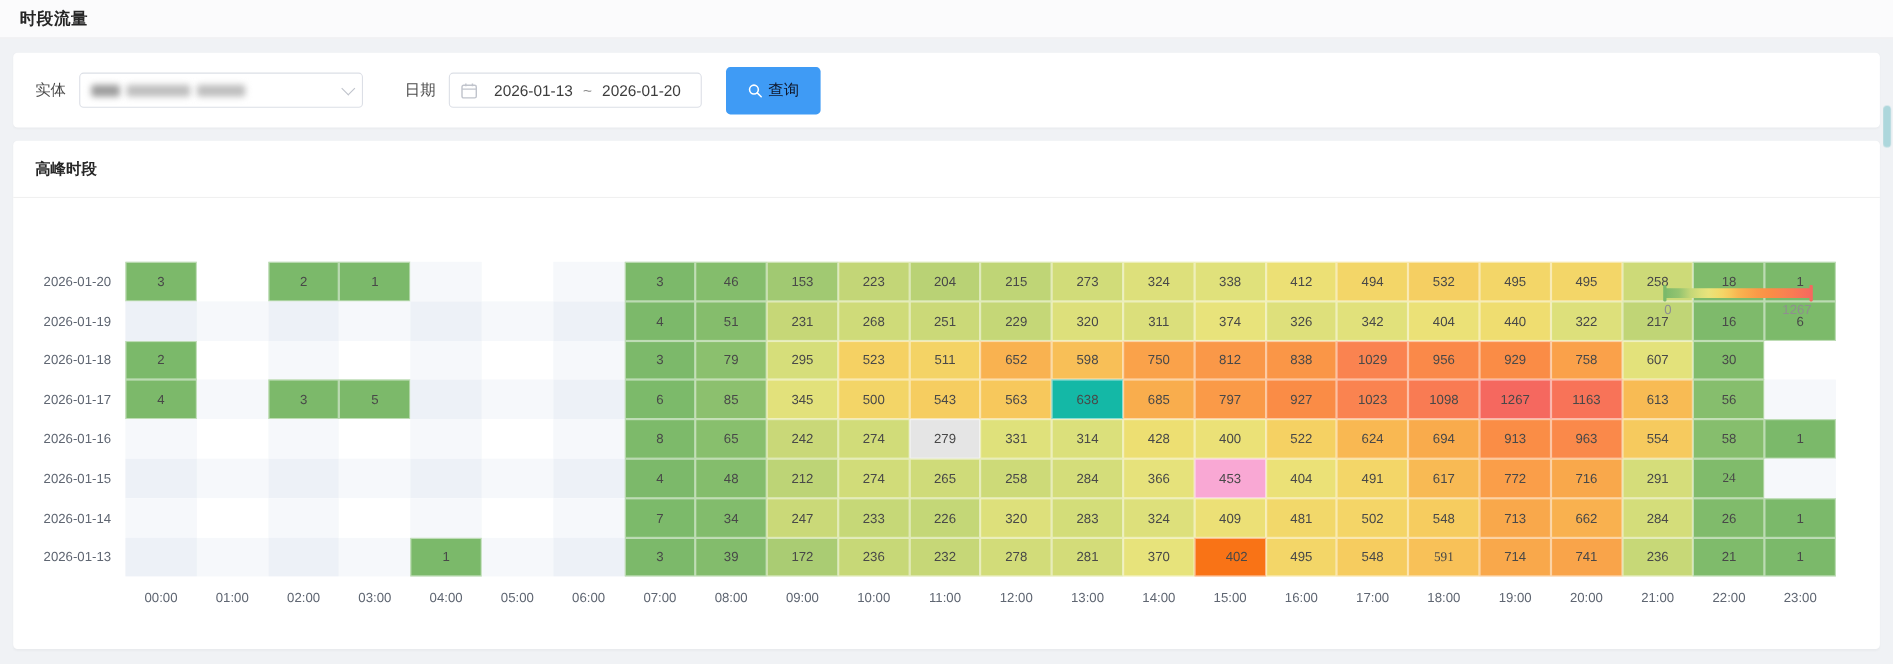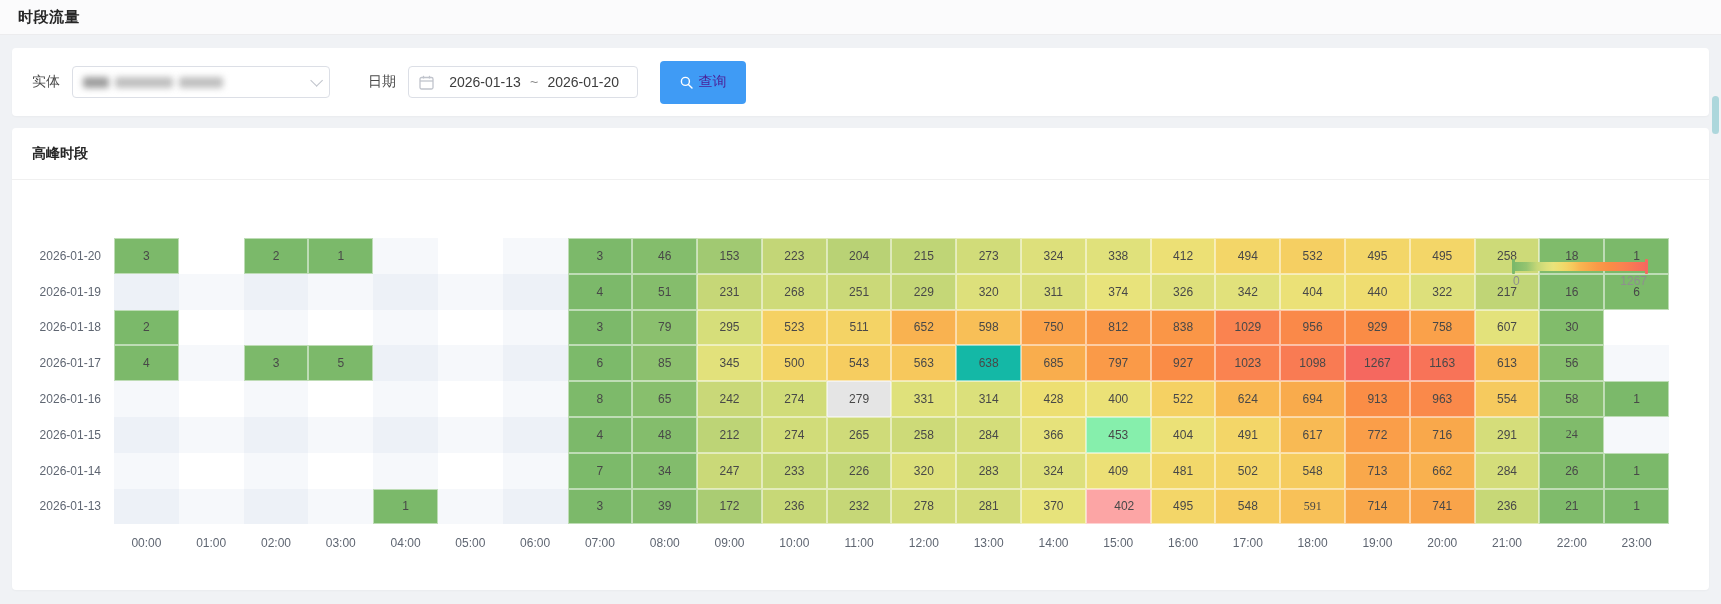--- a/index.html
+++ b/index.html
@@ -26,21 +26,21 @@
   .redacted i:nth-child(3){ width:44px;}
   .chevron { width:9px; height:9px; border-right:1.5px solid #c0c4cc; border-bottom:1.5px solid #c0c4cc;
              transform:rotate(45deg) translateY(-3px); }
   .date-group { display:flex; align-items:center; margin-left:38px; }
   .date-box { width:230px; height:32px; border:1px solid #dcdfe6; border-radius:4px;
               display:flex; align-items:center; padding:0 10px; background:#fff; }
   .date-box svg { margin-right:8px; flex:none; }
   .date-input { border:none; outline:none; font-size:14px; color:#3d3d3d; width:86px; text-align:center;
                 font-family:"Liberation Sans","DejaVu Sans",sans-serif; background:transparent; }
   .tilde { color:#8a8a8a; font-size:14px; padding:0 2px; }
-  .query-btn { margin-left:22px; height:43px; min-width:86px; background:#3f9bf5; color:#4c1d95;
+  .query-btn { margin-left:22px; height:43px; min-width:86px; background:#3f9bf5; color:#0f172a;
                border:none; border-radius:4px; font-size:14px; display:flex; align-items:center;
                justify-content:center; gap:6px; cursor:pointer; padding:0 16px; }
 
   
   .chart-card { margin-top:12px; height:462px; }
   .card-header { height:52px; display:flex; align-items:center; padding:0 20px;
                  border-bottom:1px solid #f0f0f0; }
   .panel-title { font-size:14px; font-weight:bold; color:#262626; }
   .chart-wrap { position:relative; padding-top:14px; }
   .chart-title { text-align:center; color:#c9c9c9; font-size:19px; letter-spacing:3px; }
@@ -268,21 +268,21 @@
         <div class="heatmap-cell shade1"></div>
         <div class="heatmap-cell shade2"></div>
         <div class="heatmap-cell val" style="background: rgb(124, 185, 106);">4</div>
         <div class="heatmap-cell val" style="background: rgb(132, 189, 108);">48</div>
         <div class="heatmap-cell val" style="background: rgb(189, 212, 118);">212</div>
         <div class="heatmap-cell val" style="background: rgb(209, 220, 121);">274</div>
         <div class="heatmap-cell val" style="background: rgb(207, 219, 121);">265</div>
         <div class="heatmap-cell val" style="background: rgb(205, 218, 120);">258</div>
         <div class="heatmap-cell val" style="background: rgb(212, 221, 122);">284</div>
         <div class="heatmap-cell val" style="background: rgb(230, 226, 123);">366</div>
-        <div class="heatmap-cell val" style="background: #86efac;">453</div>
+        <div class="heatmap-cell val" style="background: #f9a8d4;">453</div>
         <div class="heatmap-cell val" style="background: rgb(235, 225, 119);">404</div>
         <div class="heatmap-cell val" style="background: rgb(243, 214, 104);">491</div>
         <div class="heatmap-cell val" style="background: rgb(248, 186, 84);">617</div>
         <div class="heatmap-cell val" style="background: rgb(250, 158, 73);">772</div>
         <div class="heatmap-cell val" style="background: rgb(249, 168, 75);">716</div>
         <div class="heatmap-cell val" style="background: rgb(213, 221, 122);">291</div>
         <div class="heatmap-cell val" style="background: rgb(128, 187, 107); font-family: Liberation Serif, serif;">24</div>
         <div class="heatmap-cell shade1"></div>
         <div class="y-axis-label">2026-01-14</div>
         <div class="heatmap-cell shade1"></div>
@@ -318,21 +318,21 @@
         <div class="heatmap-cell shade1"></div>
         <div class="heatmap-cell shade2"></div>
         <div class="heatmap-cell val" style="background: rgb(124, 185, 106);">3</div>
         <div class="heatmap-cell val" style="background: rgb(131, 188, 108);">39</div>
         <div class="heatmap-cell val" style="background: rgb(170, 204, 115);">172</div>
         <div class="heatmap-cell val" style="background: rgb(199, 216, 119);">236</div>
         <div class="heatmap-cell val" style="background: rgb(198, 215, 119);">232</div>
         <div class="heatmap-cell val" style="background: rgb(210, 220, 121);">278</div>
         <div class="heatmap-cell val" style="background: rgb(211, 220, 121);">281</div>
         <div class="heatmap-cell val" style="background: rgb(231, 227, 123);">370</div>
-        <div class="heatmap-cell val" style="background: #fca5a5; padding-left: 12px;">402</div>
+        <div class="heatmap-cell val" style="background: #f97316; padding-left: 12px;">402</div>
         <div class="heatmap-cell val" style="background: rgb(243, 214, 104);">495</div>
         <div class="heatmap-cell val" style="background: rgb(246, 204, 95);">548</div>
         <div class="heatmap-cell val" style="background: rgb(248, 193, 88); font-family: Liberation Serif, serif;">591</div>
         <div class="heatmap-cell val" style="background: rgb(249, 168, 75);">714</div>
         <div class="heatmap-cell val" style="background: rgb(249, 164, 74);">741</div>
         <div class="heatmap-cell val" style="background: rgb(199, 216, 119);">236</div>
         <div class="heatmap-cell val" style="background: rgb(127, 187, 107);">21</div>
         <div class="heatmap-cell val" style="background: rgb(123, 185, 106);">1</div>
         <div class="x-axis-label"></div>
         <div class="x-axis-label">00:00</div>

